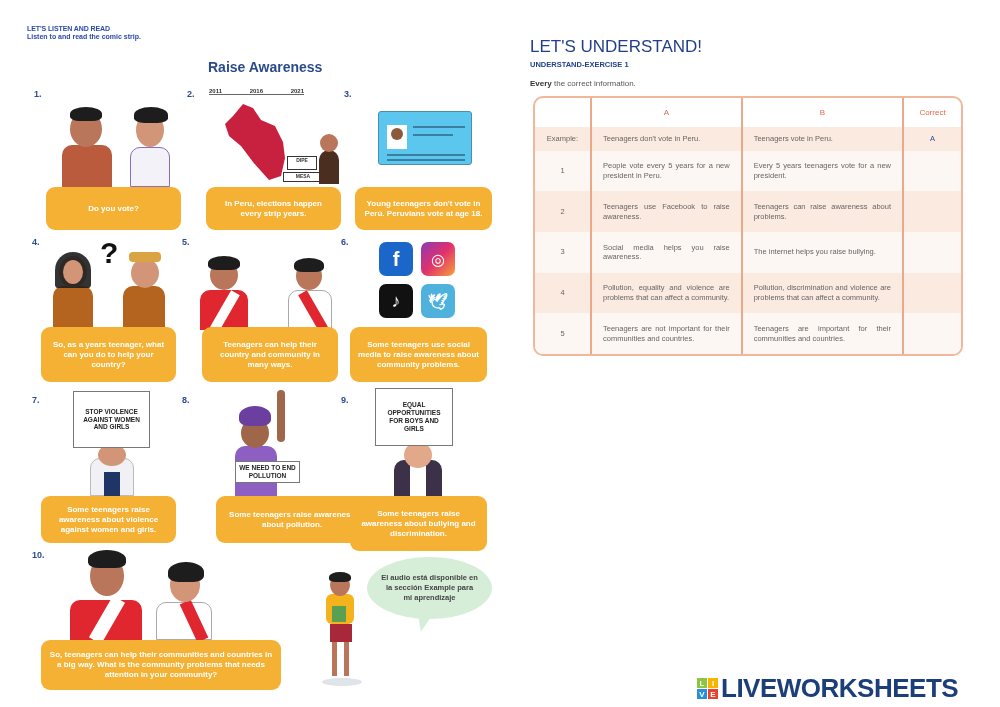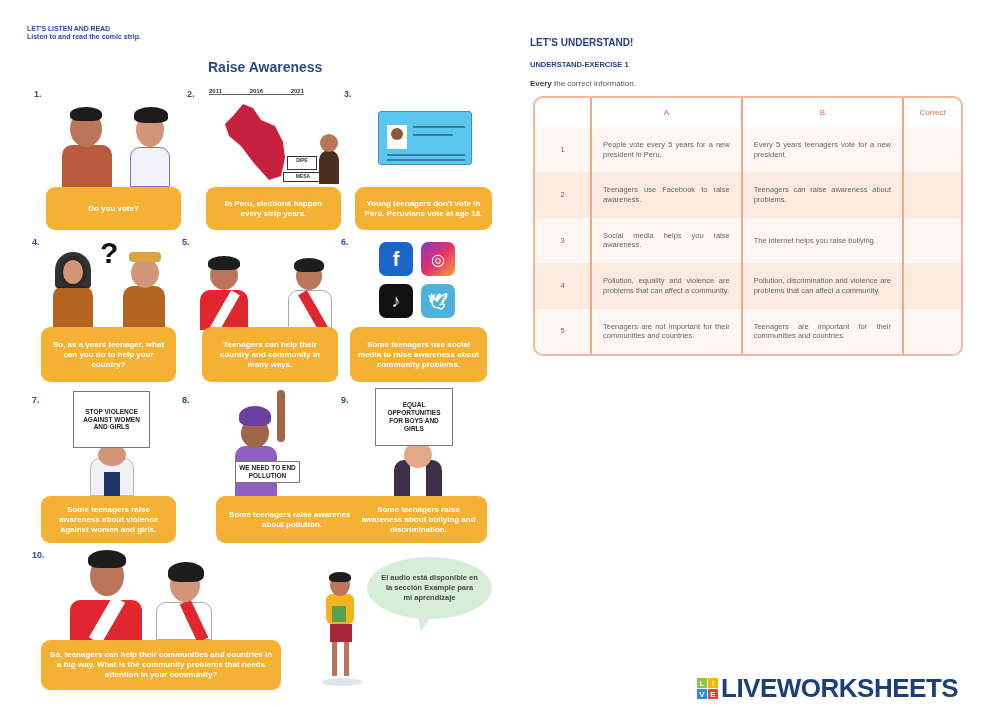--- a/index.html
+++ b/index.html
@@ -18,21 +18,21 @@
   .hair { position: absolute; background: #1d1d1d; border-radius: 50% 50% 30% 30%; }
   .torso { position: absolute; border-radius: 10px 10px 0 0; }
   .sign { position: absolute; background: #fff; border: 1px solid #777; font-size: 6.5px; font-weight: bold; color: #222;
           text-align: center; display: flex; align-items: center; justify-content: center; line-height: 1.2; }
   .social { position: absolute; width: 34px; height: 34px; border-radius: 7px; color: #fff; font-weight: bold;
             display: flex; align-items: center; justify-content: center; font-size: 20px; }
   .speech { left: 367px; top: 557px; width: 125px; height: 62px; background: #d6eed8; border-radius: 50%;
             font-size: 7.5px; font-weight: bold; color: #444; text-align: center; display: flex; align-items: center; justify-content: center; line-height: 1.3; padding: 0 14px; }
   .speech-tail { left: 415px; top: 612px; width: 0; height: 0; border-left: 8px solid transparent; border-right: 8px solid transparent; border-top: 20px solid #d6eed8; transform: rotate(12deg); }
   
-  .u-title { left: 530px; top: 37px; font-size: 10px; font-weight: bold; color: #233e8c; }
+  .u-title { left: 530px; top: 37px; font-size: 17px; font-weight: normal; color: #233e8c; }
   .u-sub { left: 530px; top: 60px; font-size: 7.5px; font-weight: bold; color: #233e8c; }
   .u-instr { left: 530px; top: 79px; font-size: 8px; color: #555; }
   .u-instr b { color: #333; }
   .tbl-wrap { left: 533px; top: 96px; width: 430px; height: 260px; border: 2px solid #f0b79a; border-radius: 10px; overflow: hidden; }
   table { width: 100%; height: 100%; border-collapse: collapse; font-size: 7.5px; color: #666; }
   th { font-weight: normal; color: #e06a4a; height: 29px; font-size: 8px; }
   td, th { border-right: 2px solid #e9a98a; }
   td:last-child, th:last-child { border-right: none; }
   td { padding: 2px 11px; line-height: 1.3; vertical-align: middle; text-align: justify; }
   td.c0 { text-align: center; padding: 0; width: 56px; }
@@ -147,21 +147,21 @@
 
 <div class="pic" style="left:378px;top:388px;width:80px;height:108px">
   <div class="torso" style="left:16px;top:72px;width:48px;height:36px;background:#3b3148"></div>
   <div style="position:absolute;left:32px;top:76px;width:16px;height:32px;background:#fff"></div>
   <div class="head" style="left:26px;top:54px;width:28px;height:26px;background:#e1a98a"></div>
 </div>
 <div class="sign" style="left:375px;top:388px;width:78px;height:58px;padding:6px">EQUAL OPPORTUNITIES FOR BOYS AND GIRLS</div>
 
 <div class="abs bubble" style="left:41px;top:496px;width:135px;height:47px">Some teenagers raise awareness about violence against women and girls.</div>
 <div class="abs bubble" style="left:216px;top:496px;width:152px;height:47px">Some teenagers raise awareness about pollution.</div>
-<div class="abs bubble" style="left:350px;top:496px;width:137px;height:47px">Some teenagers raise awareness about bullying and discrimination.</div>
+<div class="abs bubble" style="left:350px;top:496px;width:137px;height:55px">Some teenagers raise awareness about bullying and discrimination.</div>
 
 <div class="pic" style="left:70px;top:548px;width:150px;height:92px">
   <div class="torso" style="left:0;top:52px;width:72px;height:40px;background:#e0262e"></div>
   <div style="position:absolute;left:30px;top:48px;width:14px;height:48px;background:#fff;transform:rotate(30deg)"></div>
   <div class="head" style="left:20px;top:8px;width:34px;height:40px"></div>
   <div class="hair" style="left:18px;top:2px;width:38px;height:18px"></div>
   <div class="torso" style="left:86px;top:54px;width:56px;height:38px;background:#fff;border:1px solid #aaa"></div>
   <div style="position:absolute;left:118px;top:52px;width:12px;height:42px;background:#e0262e;transform:rotate(-25deg)"></div>
   <div class="head" style="left:100px;top:20px;width:30px;height:34px;background:#d39578"></div>
   <div class="hair" style="left:98px;top:14px;width:36px;height:20px"></div>
@@ -187,20 +187,26 @@
 
 <div class="abs tbl-wrap">
   <table>
     <tbody>
         <tr class="light">
       <th style="width:56px"></th>
       <th>A</th>
       <th>B</th>
       <th style="width:58px">Correct</th>
     </tr>
+    <tr class="shade">
+      <td class="c0">Example:</td>
+      <td>Teenagers don't vote in Peru.</td>
+      <td>Teenagers vote in Peru.</td>
+      <td class="c3">A</td>
+    </tr>
     <tr class="light">
       <td class="c0">1</td>
       <td>People vote every 5 years for a new president in Peru.</td>
       <td>Every 5 years teenagers vote for a new president.</td>
       <td class="c3"></td>
     </tr>
     <tr class="shade">
       <td class="c0">2</td>
       <td>Teenagers use Facebook to raise awareness.</td>
       <td>Teenagers can raise awareness about problems.</td>

